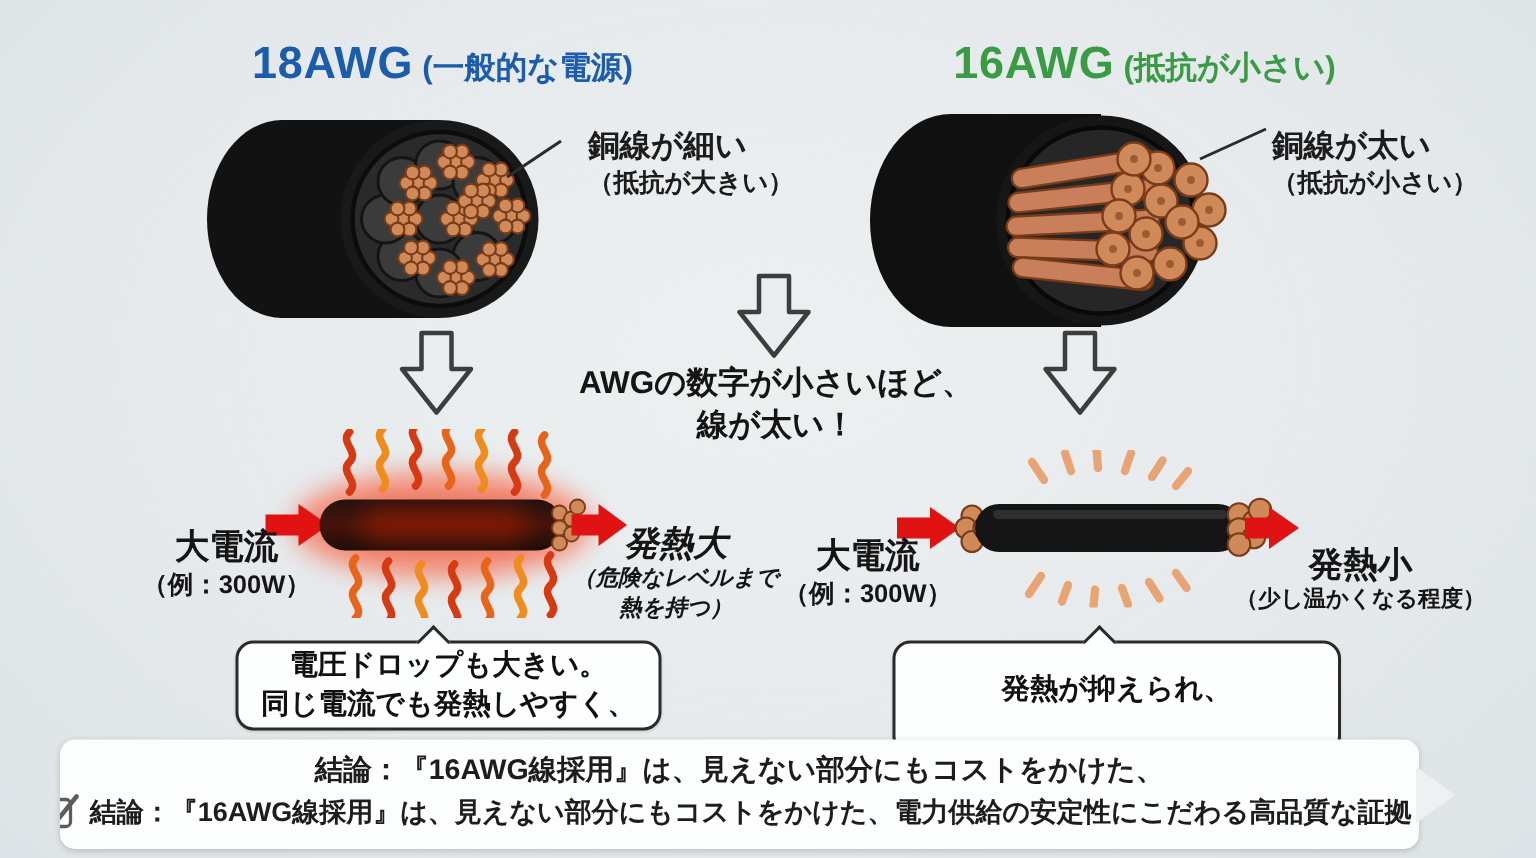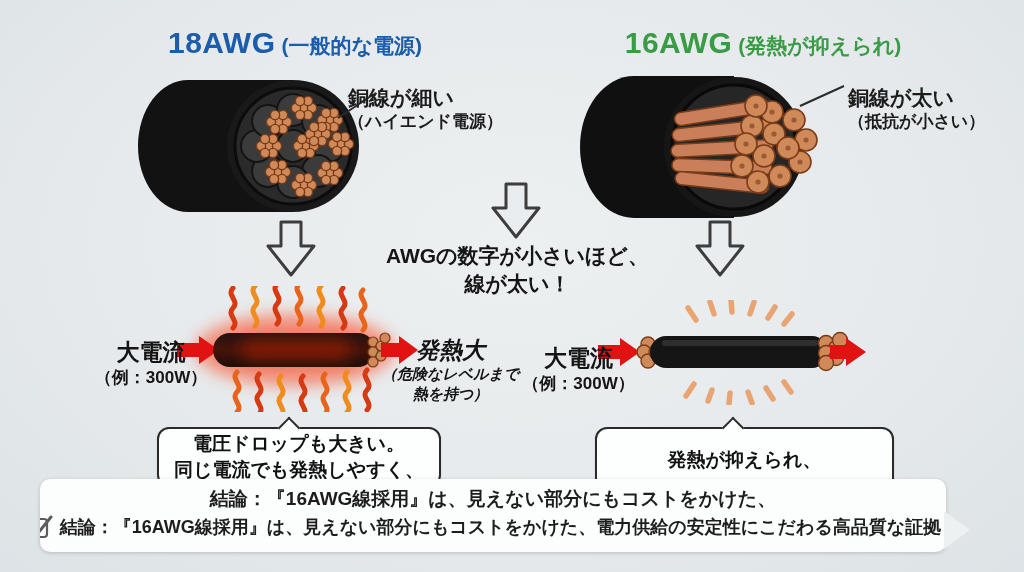--- a/index.html
+++ b/index.html
@@ -12,28 +12,28 @@
   
   .title{text-align:center;white-space:nowrap;font-weight:bold;}
   .title .awg{font-size:30px;letter-spacing:.5px;}
   .title .sfx{font-size:21px;margin-left:6px;}
   .title-left{left:130px;top:26px;width:330px;color:#1b5cab;}
   .title-right{left:588px;top:26px;width:350px;color:#3a9b45;}
   
   .cable-label{color:#1c1c1c;font-weight:bold;line-height:24px;white-space:nowrap;}
   .cable-label .l1{font-size:21px;}
   .cable-label .l2{font-size:17px;}
-  .cable-label-left{left:348px;top:86px;}
+  .cable-label-left{left:392px;top:86px;}
   .cable-label-right{left:848px;top:86px;}
   
   .center-msg{left:360px;top:242px;width:315px;text-align:center;color:#151515;
     font-size:21px;font-weight:bold;line-height:28px;white-space:nowrap;}
   
   .side-label{text-align:center;color:#151515;font-weight:bold;white-space:nowrap;}
-  .side-label .big{font-size:23px;line-height:28px;}
+  .side-label .big{font-size:23px;line-height:28px;margin-top:12px;}
   .side-label .small{font-size:17px;line-height:24px;}
   .side-label .note{font-size:15px;line-height:20px;}
   .current-left{left:86px;top:338px;width:130px;}
   .heat-big-label{left:378px;top:336px;width:145px;font-style:italic;}
   .current-right{left:516px;top:344px;width:125px;}
   .heat-small-label{left:802px;top:350px;width:210px;}
   
   .bubble{
     background:#fdfefe;border:2px solid #2a2a2a;border-radius:12px;
     text-align:center;color:#111;font-size:19px;font-weight:bold;line-height:26px;
@@ -42,21 +42,21 @@
   .bubble-left{left:157px;top:427px;width:280px;height:54px;padding-top:2px;}
   .bubble-right{left:567px;top:427px;width:295px;height:54px;padding-top:18px;margin-left:28px;}
   .bubble-tip{
     position:absolute;top:-9px;width:14px;height:14px;background:#fdfefe;
     border-left:2px solid #2a2a2a;border-top:2px solid #2a2a2a;transform:rotate(45deg);
   }
   .tip-left{left:122px;}
   .tip-right{left:128px;}
   
   .conclusion{
-    left:40px;top:479px;width:906px;height:73px;background:#fcfdfd;border-radius:10px;
+    left:40px;top:493px;width:906px;height:73px;background:#fcfdfd;border-radius:10px;
     box-shadow:0 1px 4px rgba(0,0,0,.18);color:#1d1d1d;overflow:hidden;
   }
   .conclusion .l1{margin-top:7px;text-align:center;font-size:19px;font-weight:bold;white-space:nowrap;}
   .conclusion .l2{margin-top:3px;display:flex;justify-content:center;align-items:center;
     font-size:18px;font-weight:bold;white-space:nowrap;}
   .conclusion .l2 .cb{margin-right:7px;flex:0 0 auto;}
   .next-tri{
     left:944px;top:511px;width:0;height:0;
     border-top:19px solid transparent;border-bottom:19px solid transparent;
     border-left:26px solid #eef1f2;
@@ -64,21 +64,21 @@
 </style>
 </head>
 <body>
 
 <div class="stage">
 
   <div class="abs title title-left">
     <span class="awg">18AWG</span><span class="sfx">(一般的な電源)</span>
   </div>
   <div class="abs title title-right">
-    <span class="awg">16AWG</span><span class="sfx">(発熱が抑えられ)</span>
+    <span class="awg">16AWG</span><span class="sfx">(抵抗が小さい)</span>
   </div>
 
   <svg class="abs" style="left:136px;top:76px;" width="235" height="140" viewBox="0 0 235 140">
     <defs>
       <g id="bund18">
         <circle cx="0" cy="0" r="4.6"></circle>
           <circle cx="8" cy="0" r="4.6"></circle>
           <circle cx="-8" cy="0" r="4.6"></circle>
         <circle cx="4" cy="-7" r="4.6"></circle>
           <circle cx="-4" cy="-7" r="4.6"></circle>
@@ -161,21 +161,21 @@
 
   <svg class="abs" style="left:336px;top:92px;" width="40" height="28" viewBox="0 0 40 28">
     <line x1="2" y1="26" x2="38" y2="2" stroke="#2b2b2b" stroke-width="2"></line>
   </svg>
   <svg class="abs" style="left:798px;top:84px;" width="48" height="24" viewBox="0 0 48 24">
     <line x1="2" y1="22" x2="46" y2="2" stroke="#2b2b2b" stroke-width="2"></line>
   </svg>
 
   <div class="abs cable-label cable-label-left">
     <div class="l1">銅線が細い</div>
-    <div class="l2">（ハイエンド電源）</div>
+    <div class="l2">（抵抗が大きい）</div>
   </div>
   <div class="abs cable-label cable-label-right">
     <div class="l1">銅線が太い</div>
     <div class="l2">（抵抗が小さい）</div>
   </div>
 
   <svg class="abs" style="left:264px;top:220px;" width="54" height="58" viewBox="0 0 54 58">
     <polygon points="17,2 37,2 37,26 50,26 27,55 4,26 17,26" fill="#e9edef" stroke="#3d3d3d" stroke-width="3" stroke-linejoin="round"></polygon>
   </svg>
   <svg class="abs" style="left:489px;top:182px;" width="54" height="58" viewBox="0 0 54 58">
@@ -278,20 +278,24 @@
   </div>
   <div class="abs side-label heat-big-label">
     <div class="big">発熱大</div>
     <div class="note">（危険なレベルまで</div>
     <div class="note">熱を持つ）</div>
   </div>
   <div class="abs side-label current-right">
     <div class="big">大電流</div>
     <div class="small">（例：300W）</div>
   </div>
+  <div class="abs side-label heat-small-label">
+    <div class="big">発熱小</div>
+    <div class="note">（少し温かくなる程度）</div>
+  </div>
 
   <div class="abs bubble bubble-left">
     <div class="bubble-tip tip-left"></div>
     <div>電圧ドロップも大きい。</div>
     <div>同じ電流でも発熱しやすく、</div>
   </div>
   <div class="abs bubble bubble-right">
     <div class="bubble-tip tip-right"></div>
     <div>発熱が抑えられ、</div>
   </div>

